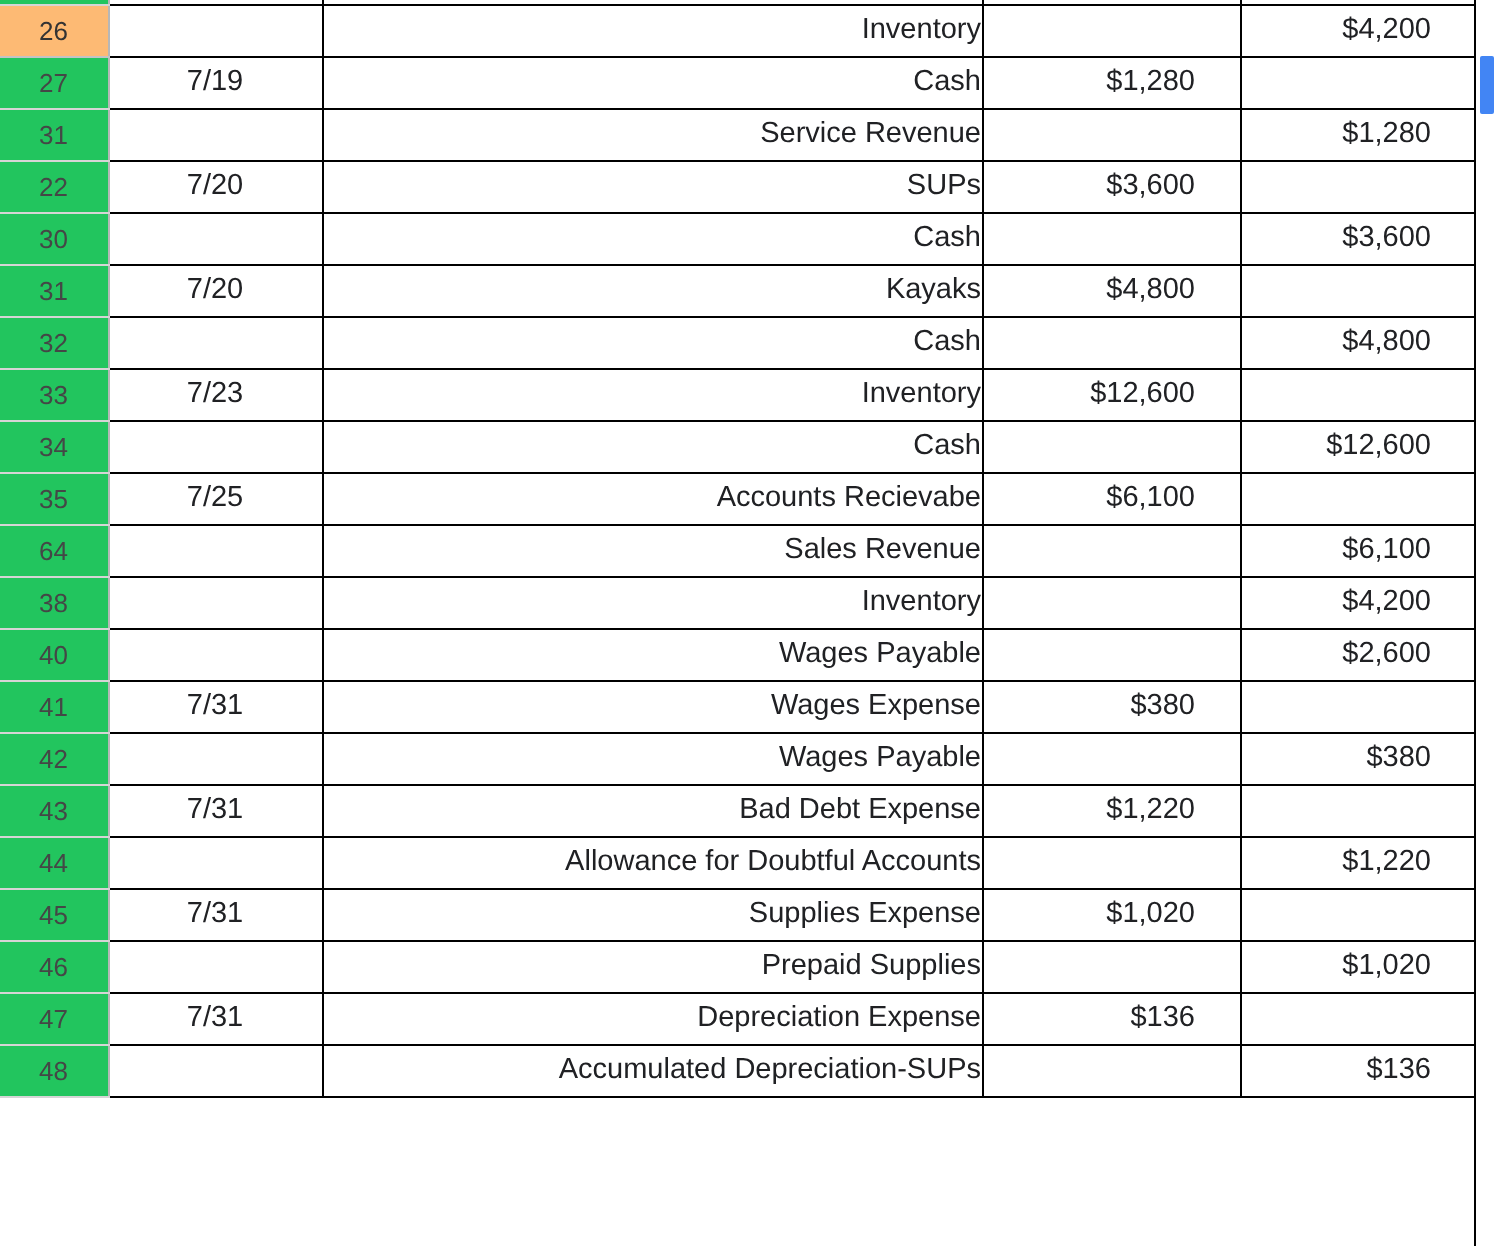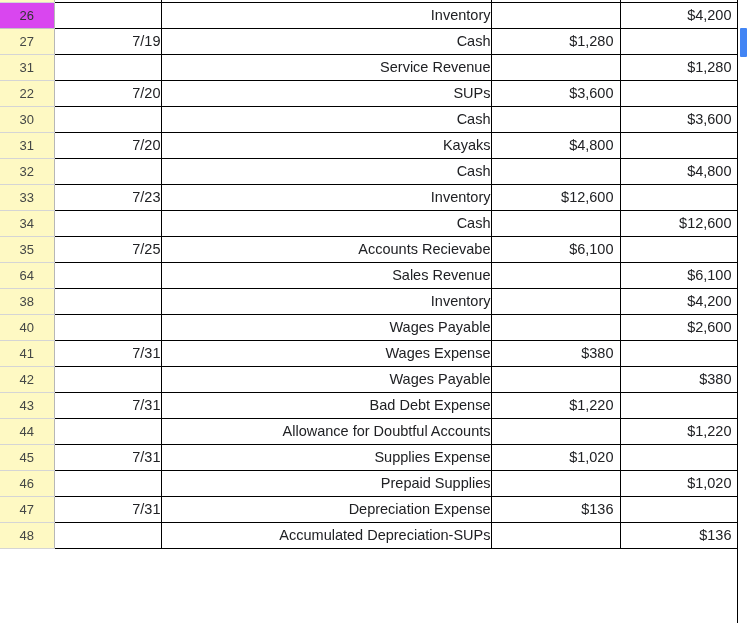--- a/index.html
+++ b/index.html
@@ -40,54 +40,54 @@
   }
 
   
   col.c-head  { width: 54px; }
   col.c-date  { width: 107px; }
   col.c-desc  { width: 330px; }
   col.c-debit { width: 129px; }
   col.c-credit{ width: 118px; }
 
   td.rowhead {
-    background: #fef9c3;
+    background: #22c55e;
     color: #444746;
     text-align: center;
     font-size: 13px;
     border-right: 1px solid #b7b7b7;
     border-bottom: 1px solid #d5d5d5;
     user-select: none;
   }
   tr.selected td.rowhead {
-    background: #d946ef;
+    background: #fdba74;
     color: #333333;
     border-bottom: 1px solid #c3c3c3;
   }
 
   
   td.cell {
     background: #ffffff;
     border-right: 1px solid #000000;
     border-bottom: 1px solid #000000;
   }
   td.c-date-cell {
-    text-align: right;
+    text-align: center;
     border-left: 1px solid #000000;
   }
   td.c-desc-cell {
     text-align: right;
     padding-left: 5px;
   }
   td.c-desc-cell.indent {
     padding-left: 32px;
   }
   td.c-num {
     text-align: right;
-    padding-right: 6px;
+    padding-right: 22px;
   }
 
   
   #scrollbar-track {
     position: absolute;
     top: 0;
     right: 0;
     width: 9px;
     height: 623px;
     background: #ffffff;

